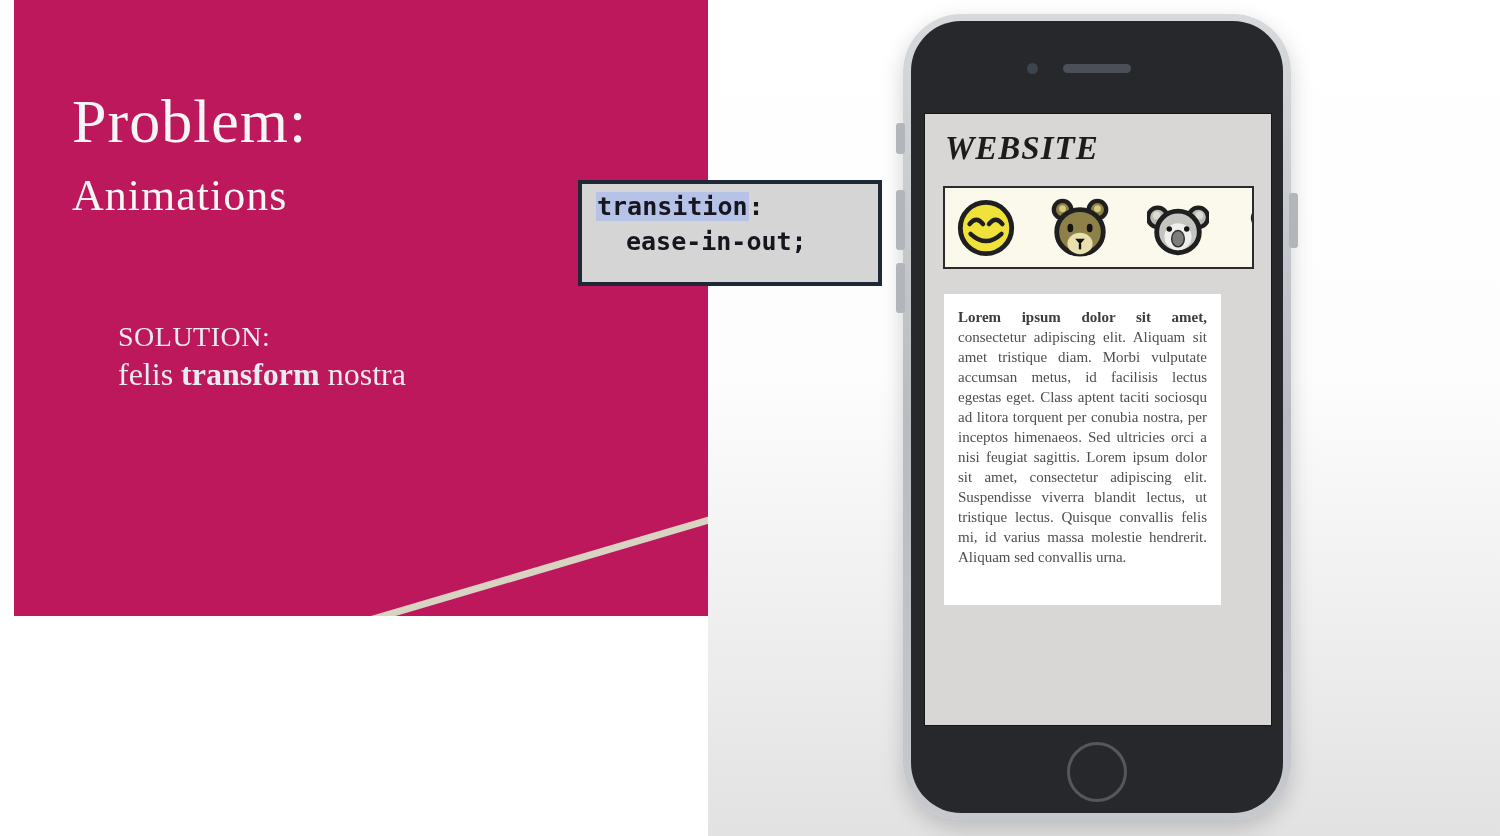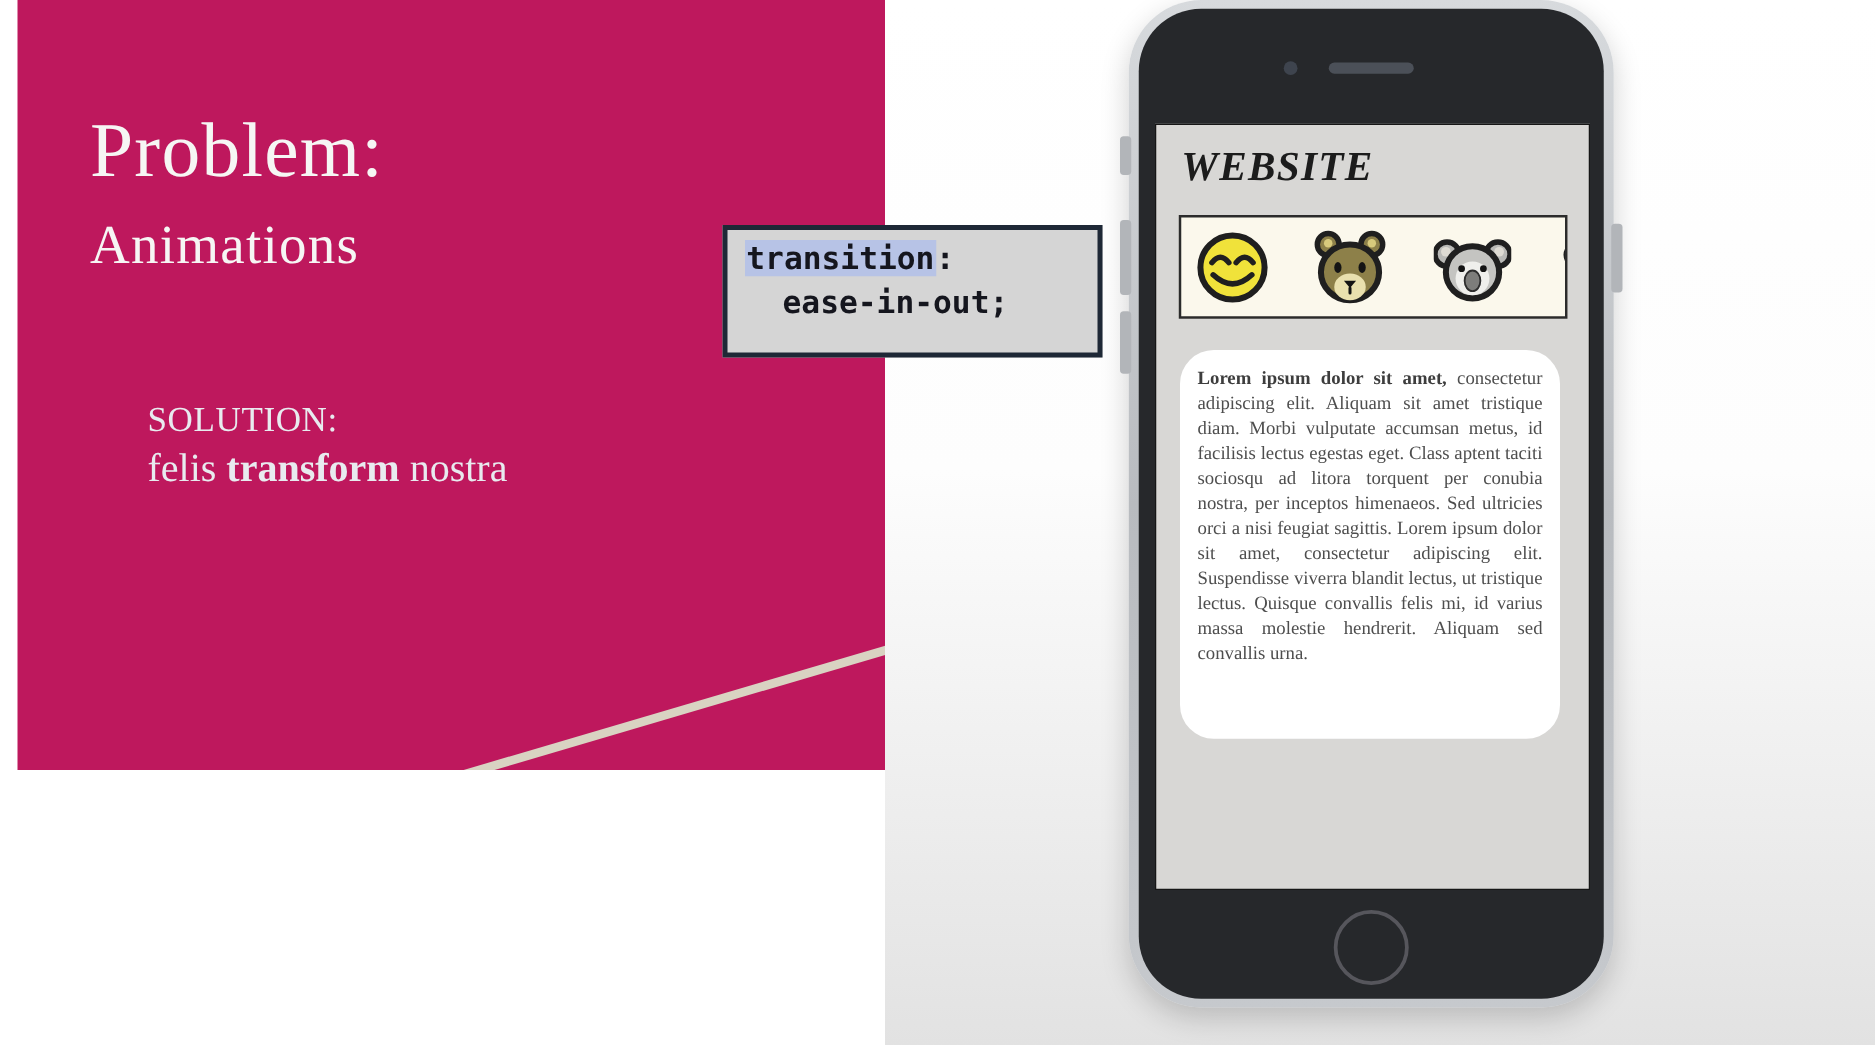--- a/index.html
+++ b/index.html
@@ -33,21 +33,21 @@
     font-family:"DejaVu Sans Mono", monospace; font-weight:700;
     font-size:25px; line-height:35px; color:#15161e;
     padding:5px 0 0 14px; z-index:5;
   }
   .code-indent { padding-left:30px; }
   .hl-lavender { background:#b7c3e6; padding:0 1px; }
   .hl-yellow   { background:#f6eb3b; padding:0 2px; }
 
   
   .phone {
-    position:absolute; left:903px; top:0; width:388px; height:806px;
+    position:absolute; left:903px; top:14px; width:388px; height:806px;
     background:linear-gradient(180deg,#d7dadd 0%,#b8bbbf 50%,#c6c9cd 100%);
     border-radius:58px; box-shadow:0 8px 22px rgba(0,0,0,0.18);
     z-index:4;
   }
   .phone-body {
     position:absolute; left:8px; top:7px; right:8px; bottom:7px;
     background:#26282b; border-radius:50px;
   }
   .side-btn {
     position:absolute; width:9px; background:#b2b5b9; border-radius:3px;
@@ -74,22 +74,22 @@
     position:absolute; left:20px; top:16px;
     font-style:italic; font-weight:700; font-size:33px; color:#1c1c1c;
     letter-spacing:1px;
   }
   .emoji-strip {
     position:absolute; left:18px; top:72px; width:311px; height:83px;
     background:#fbf8ec; border:2px solid #2b2b2b; overflow:hidden;
   }
   .emoji { position:absolute; top:9px; width:62px; height:62px; }
   .body-text-box {
-    position:absolute; left:19px; top:180px; width:304px; height:311px;
-    background:#ffffff; padding:13px 14px;border-radius:27px;
+    position:absolute; left:19px; top:180px; width:277px; height:311px;
+    background:#ffffff; padding:13px 14px;
   }
   .body-text {
     font-size:15px; line-height:20px; color:#4e4e4e; text-align:justify;
   }
   .body-text b { color:#3d3d3d; }
 </style>
 </head>
 <body>
 
 <div class="left-panel">

